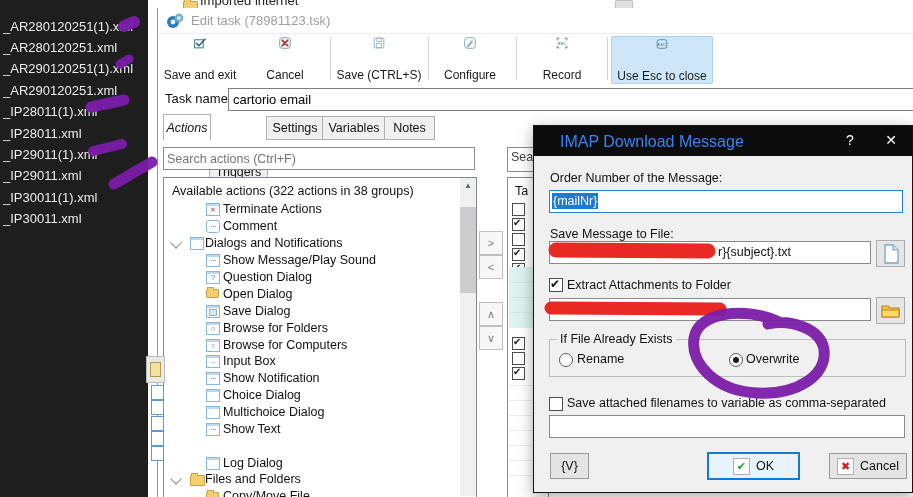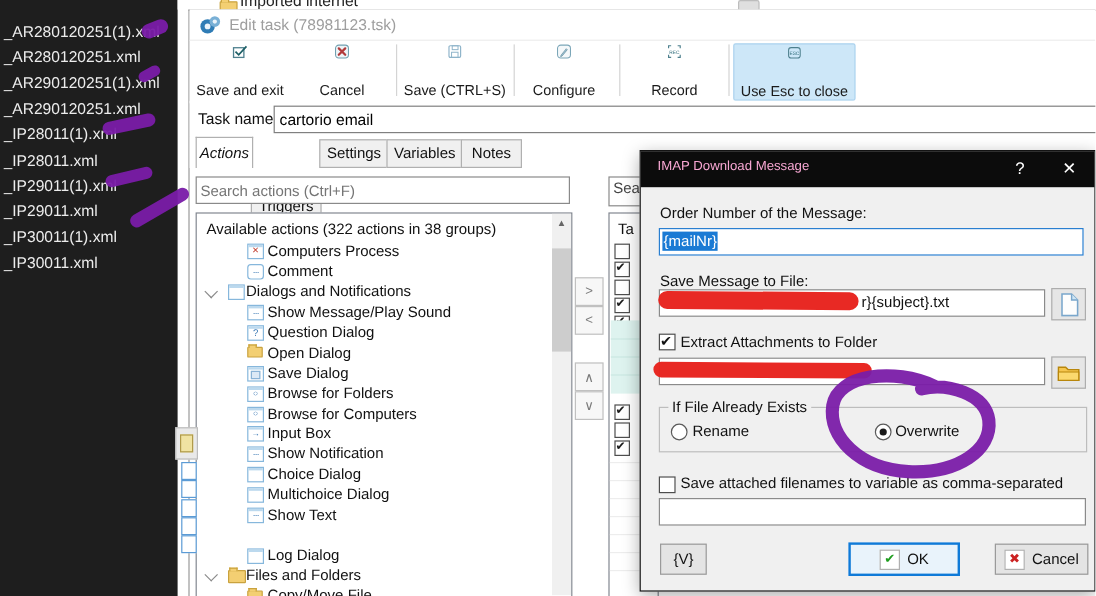--- a/index.html
+++ b/index.html
@@ -86,21 +86,21 @@
   #side-ybtn{left:146px;top:356px;width:17px;height:25px;background:#e9e9e9;
              border:1px solid #bcbcbc;}
   #side-ybtn::after{content:"";position:absolute;left:3px;top:5px;width:9px;height:13px;
                     background:#f0e3a2;border:1px solid #b09a4a;}
   .side-sq{position:absolute;left:151px;width:11px;height:13px;background:#fff;
            border:1px solid #5b9bd5;z-index:4;}
   
   #dialog{left:533px;top:125px;width:378px;height:366px;background:#f0f0f0;
           border:1px solid #141414;box-shadow:0 4px 14px rgba(0,0,0,.35);z-index:6;}
   #dlg-title{position:absolute;left:0;top:0;width:100%;height:30px;background:#0c0c0c;}
-  #dlg-title .t{position:absolute;left:14px;top:7px;color:#f9a8d4;font-size:11px;}
+  #dlg-title .t{position:absolute;left:26px;top:7px;color:#3b82f6;font-size:16px;}
   #dlg-title .hb{position:absolute;top:6px;color:#fff;font-size:14px;width:22px;text-align:center;}
   .dlbl{position:absolute;font-size:12.5px;color:#111;white-space:nowrap;}
   .dinput{position:absolute;background:#fff;border:1px solid #8a8a8a;height:21px;
           font-size:12.5px;line-height:21px;color:#111;overflow:hidden;}
   .dinput.focus{border:1px solid #2a7fd0;}
   .seltext{background:#1a7ad4;color:#fff;padding:1px 1px;margin-left:2px;}
   .dckb{position:absolute;width:12px;height:12px;border:1px solid #4d4d4d;background:#fff;}
   .dckb.checked::after{content:"✔";position:absolute;left:0;top:-2px;font-size:12px;color:#111;}
   .drad{position:absolute;width:12px;height:12px;border:1px solid #5a5a5a;border-radius:50%;background:#fff;}
   .drad.sel::after{content:"";position:absolute;left:3px;top:3px;width:6px;height:6px;
@@ -217,21 +217,21 @@
   </div>
 
   <input id="search-actions" class="abs" type="text" placeholder="Search actions (Ctrl+F)" style="">
 
   <div class="sect" id="actions-list">
     <div class="trow" style="top:5px;">
       <span class="tlabel" style="left:8px;">Available actions (322 actions in 38 groups)</span>
     </div>
     <div class="trow" style="top:23px;">
       <span class="mico m-x" style="left:42px;"></span>
-      <span class="tlabel" style="left:59px;">Computers Process</span>
+      <span class="tlabel" style="left:59px;">Terminate Actions</span>
     </div>
     <div class="trow" style="top:40px;">
       <span class="mico bubble m-dots" style="left:42px;"></span>
       <span class="tlabel" style="left:59px;">Comment</span>
     </div>
     <div class="trow" style="top:74px;">
       <span class="mico m-dots" style="left:42px;"></span>
       <span class="tlabel" style="left:59px;">Show Message/Play Sound</span>
     </div>
     <div class="trow" style="top:57px;">

